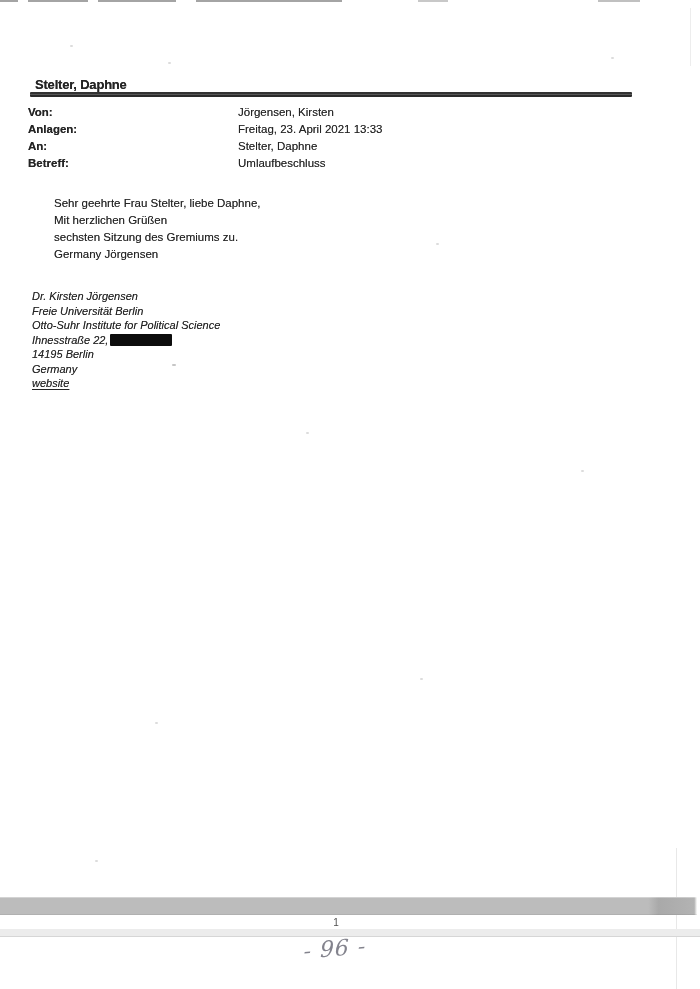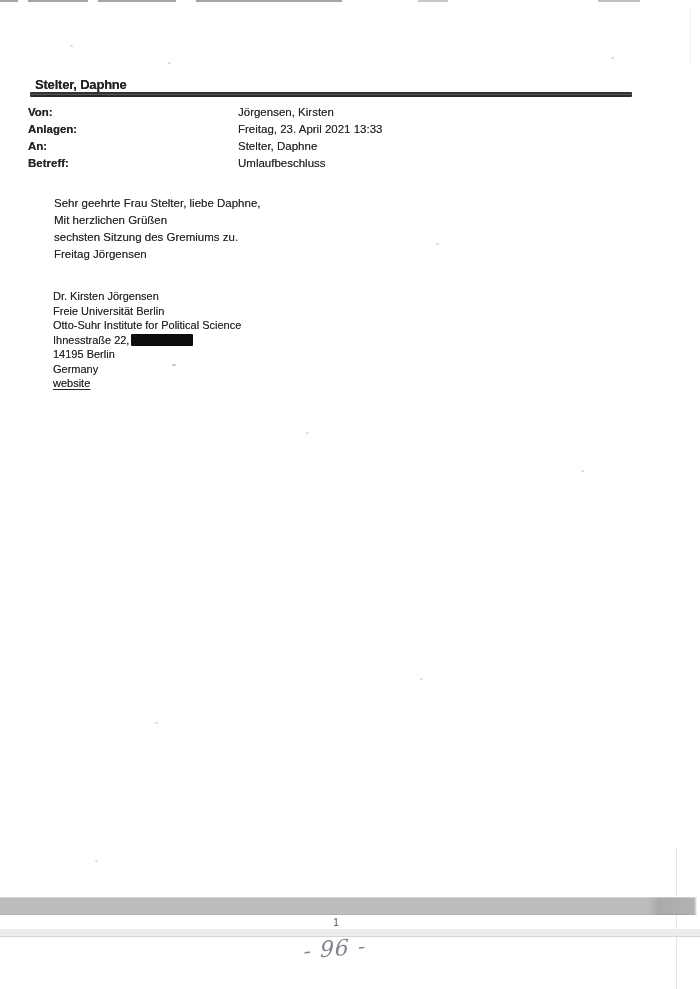--- a/index.html
+++ b/index.html
@@ -36,21 +36,21 @@
   
   .fields{position:absolute;left:28px;top:104px;width:600px;}
   .field-row{display:flex;height:17px;line-height:17px;font-size:11.5px;}
   .field-label{width:210px;font-weight:bold;text-shadow:0 0 .5px rgba(20,20,20,.7);}
   .field-value{flex:1;text-shadow:0 0 .4px rgba(30,30,30,.55);}
   
   .body-block{position:absolute;left:43px;top:195px;width:630px;margin-left:11px;}
   .body-line{height:17px;line-height:17px;font-size:11.5px;white-space:nowrap;
     text-shadow:0 0 .4px rgba(30,30,30,.55);}
   
-  .signature{position:absolute;left:53px;top:289px;width:400px;}
+  .signature{position:absolute;left:32px;top:289px;width:400px;font-style:italic;}
   .sig-line{height:14.5px;line-height:14.5px;font-size:11px;white-space:nowrap;
     text-shadow:0 0 .4px rgba(30,30,30,.55);}
   .redaction{display:inline-block;background:var(--redaction);vertical-align:middle;
     transform:translateY(-1px);margin-left:2px;border-radius:1px;}
   .redact-address{width:62px;height:12px;}
   .redact-phone{width:54px;height:10px;}
   .website{text-decoration:underline;text-underline-offset:2px;}
   
   .footer-band{
     position:absolute;left:0;top:897px;width:697px;height:18px;
@@ -119,21 +119,21 @@
     <div class="field-row">
       <span class="field-label">Betreff:</span>
       <span class="field-value">Umlaufbeschluss</span>
     </div>
   </div>
 
   <div class="body-block">
     <div class="body-line">Sehr geehrte Frau Stelter, liebe Daphne,</div>
     <div class="body-line">Mit herzlichen Grüßen</div>
     <div class="body-line">sechsten Sitzung des Gremiums zu.</div>
-    <div class="body-line">Freitag Jörgensen</div>
+    <div class="body-line">Germany Jörgensen</div>
   </div>
 
   <div class="signature">
     <div class="sig-line">Dr. Kirsten Jörgensen</div>
     <div class="sig-line">Freie Universität Berlin</div>
     <div class="sig-line">Otto-Suhr Institute for Political Science</div>
     <div class="sig-line">
       <span>Ihnesstraße 22,</span><span class="redaction redact-address"></span>
     </div>
     <div class="sig-line">14195 Berlin</div>

